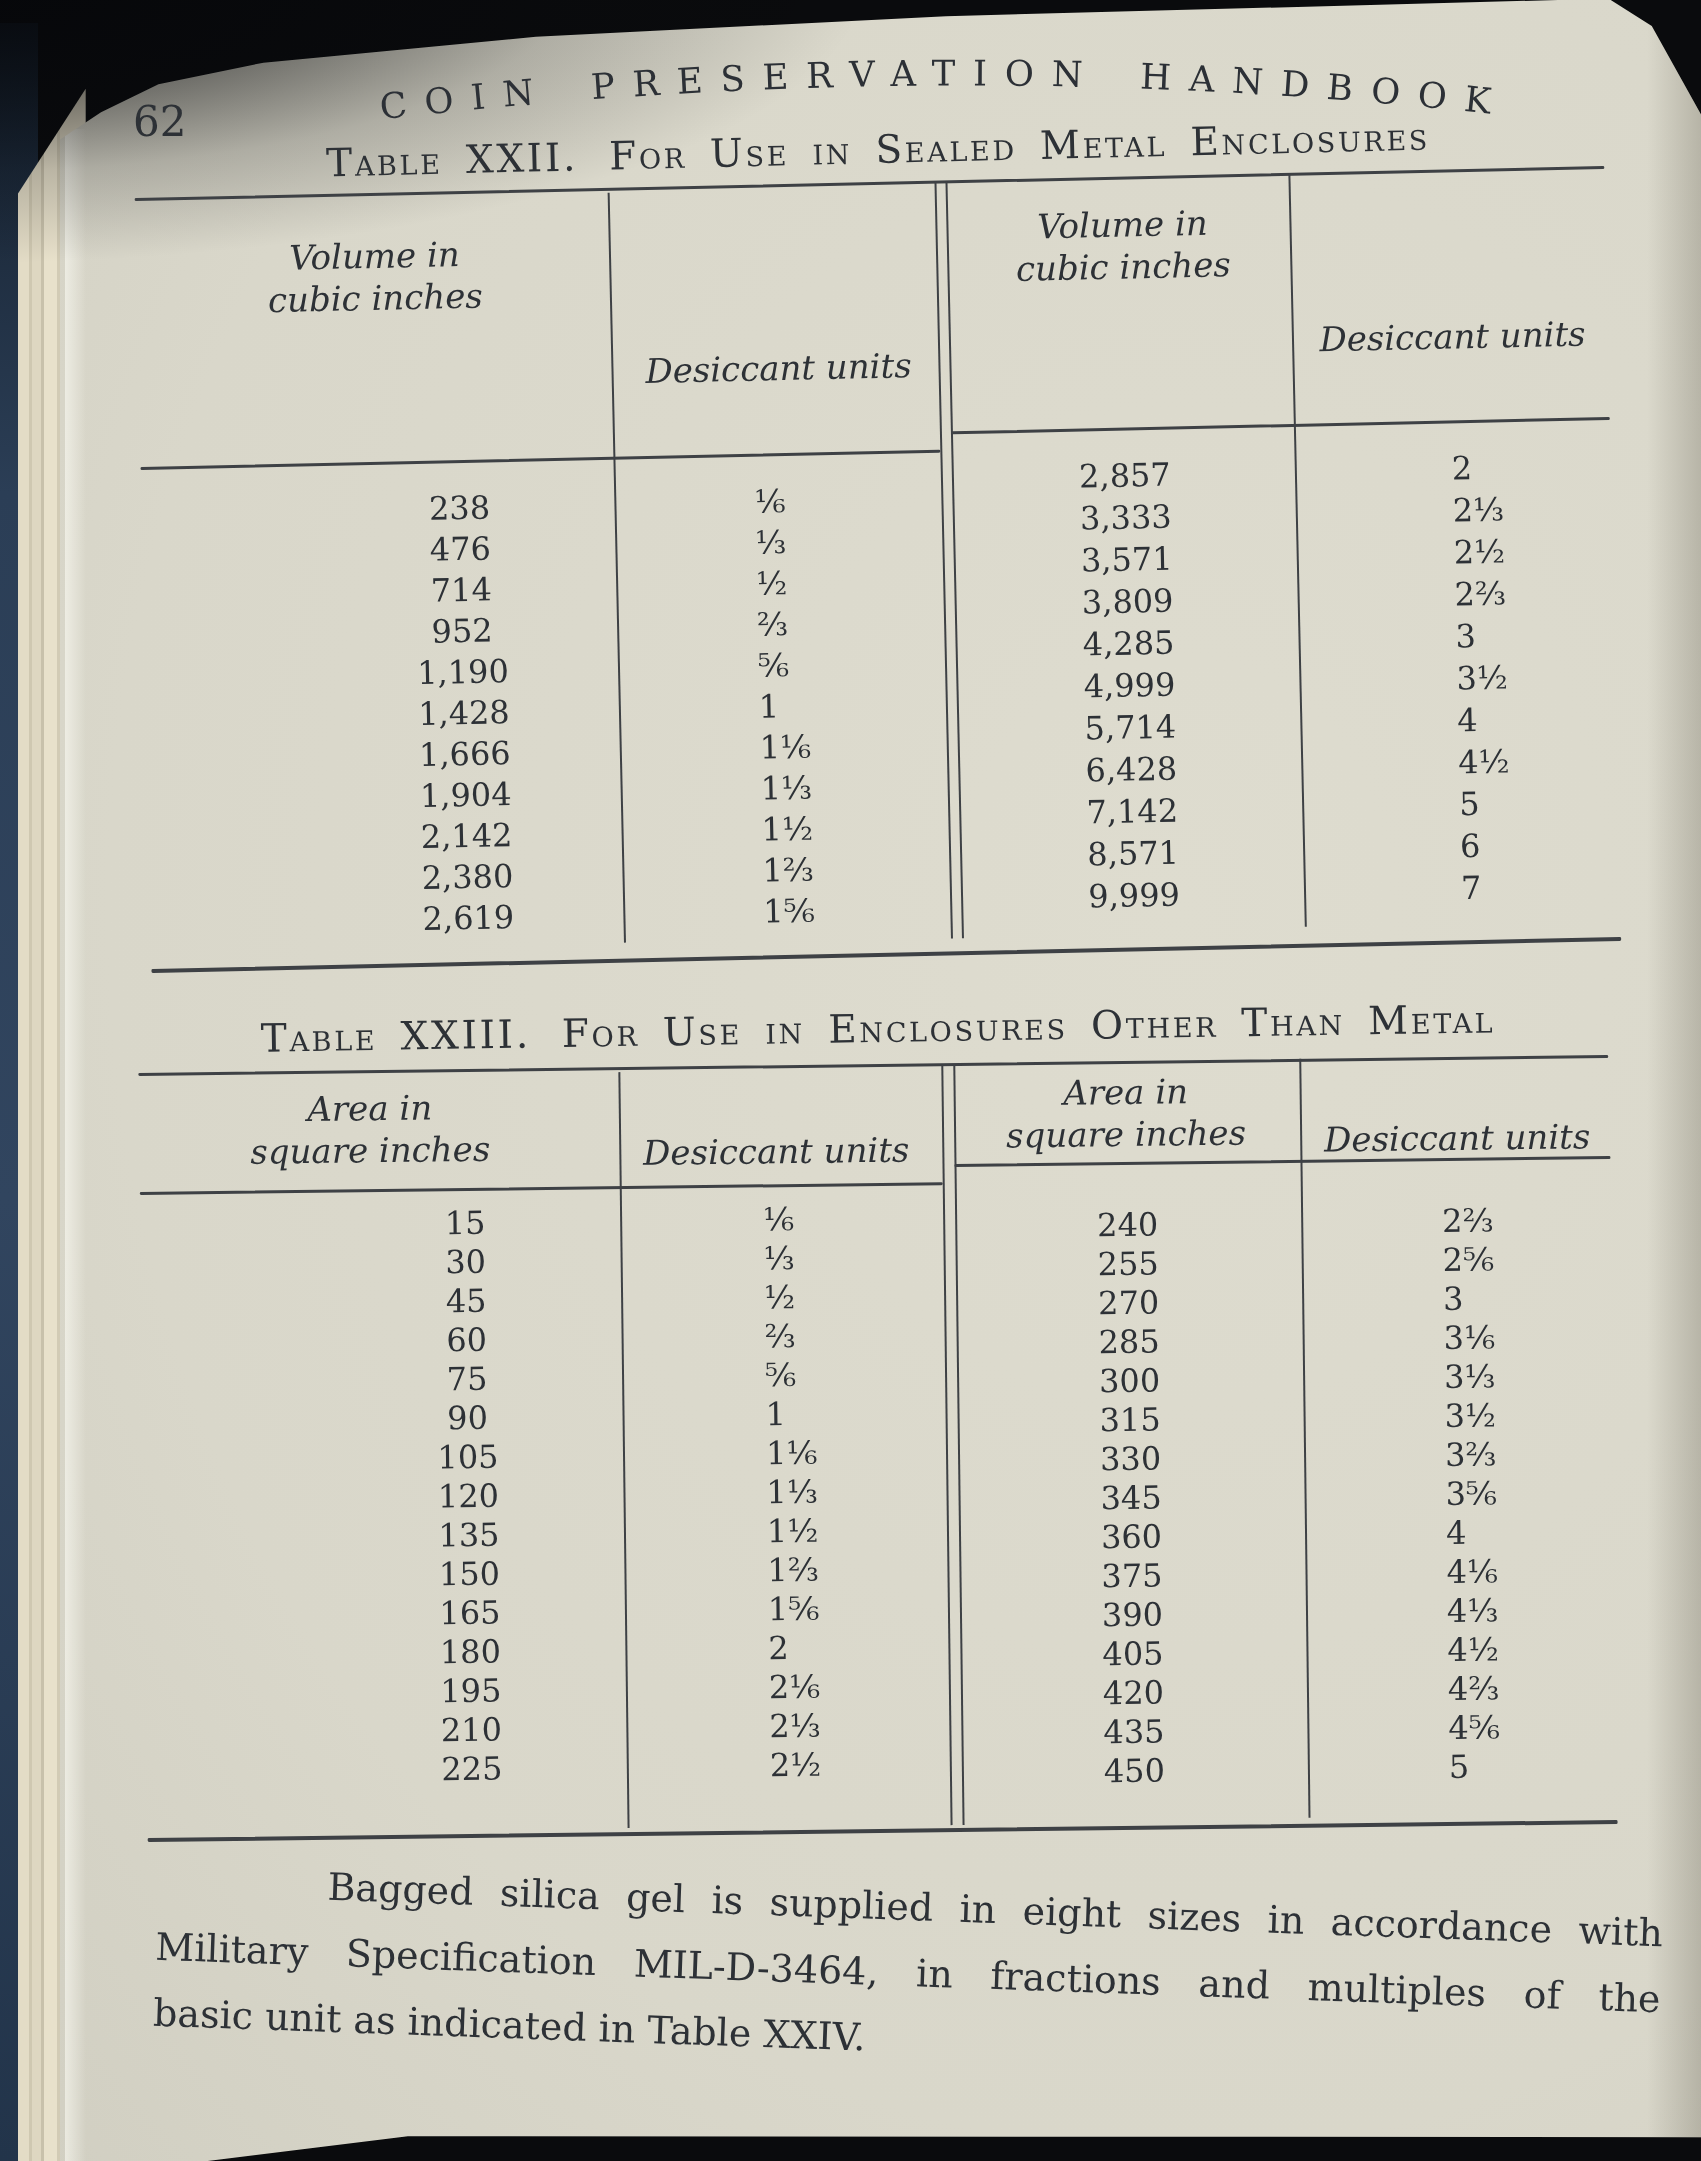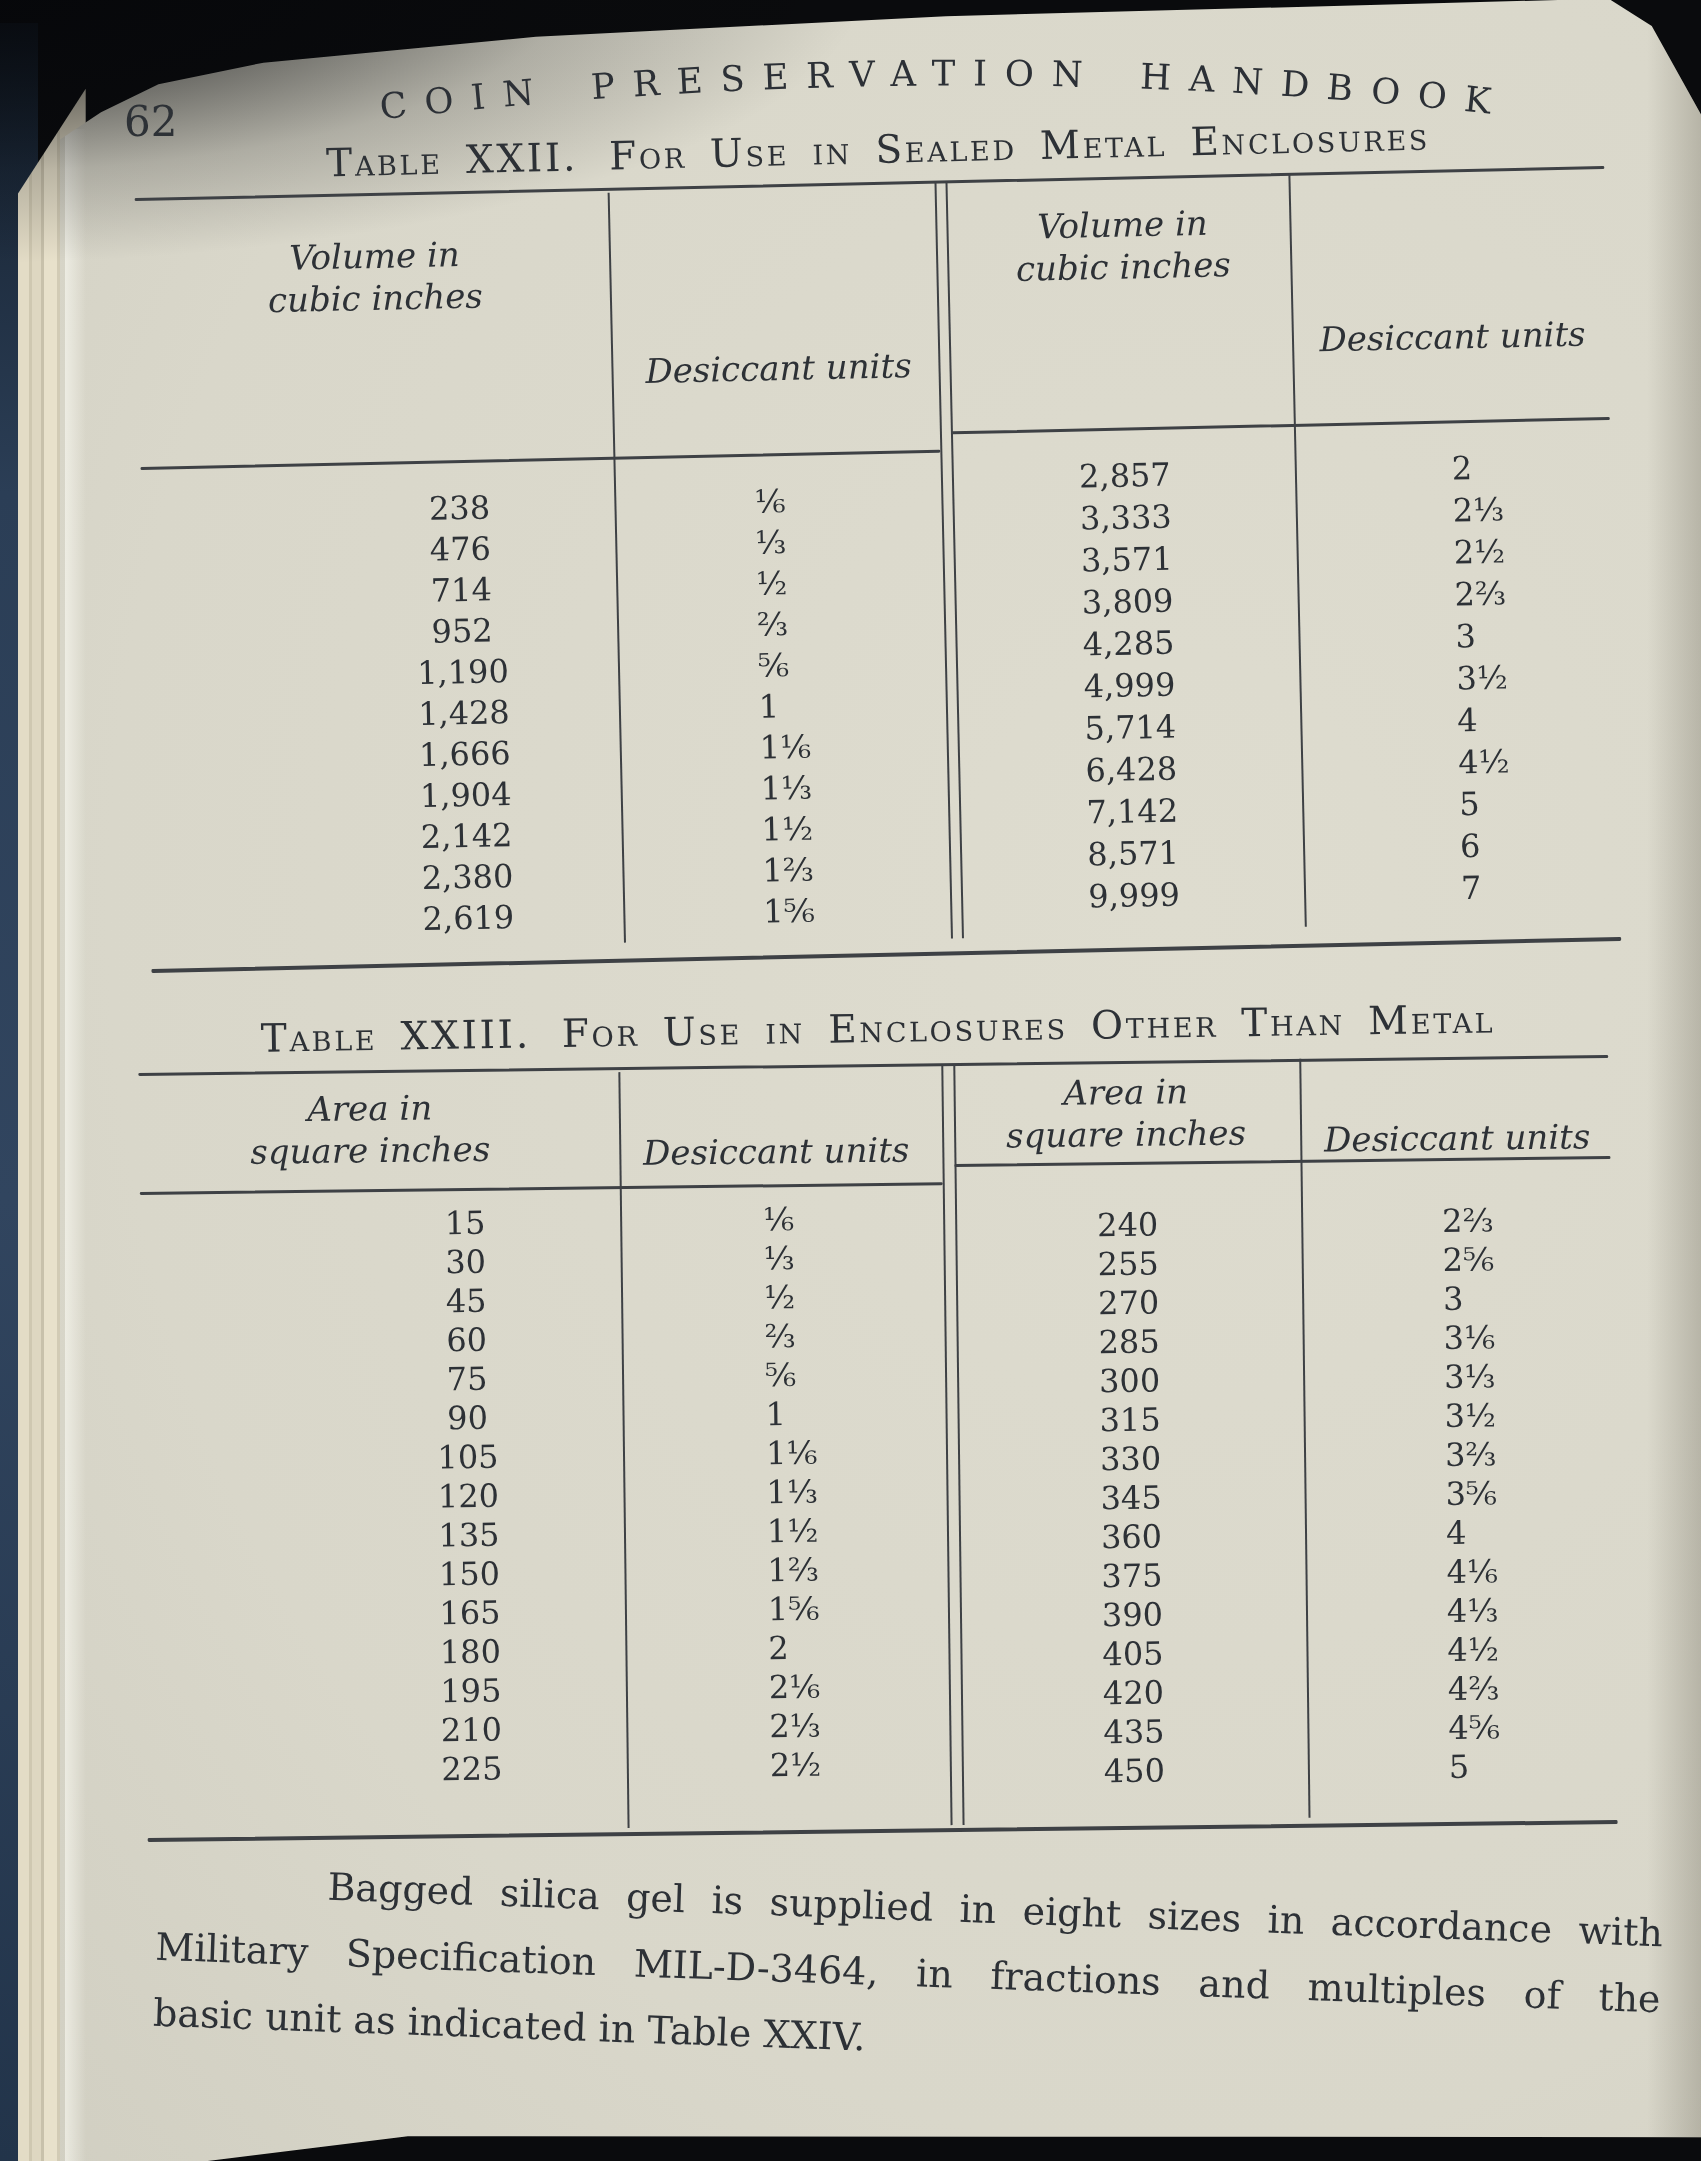--- a/index.html
+++ b/index.html
@@ -34,21 +34,21 @@
     content:"";position:absolute;right:0;top:0;bottom:0;width:54px;
     background:linear-gradient(270deg,rgba(108,104,90,.32),rgba(108,104,90,0));
   }
   .shadow-tl{
     position:absolute;left:0;top:0;width:1116px;height:320px;pointer-events:none;
     background:radial-gradient(120% 130% at -4% -6%,
       rgba(6,7,10,.97) 0%, rgba(6,7,10,.55) 26%, rgba(6,7,10,.2) 46%, rgba(6,7,10,0) 68%);
   }
   
   .content-el{position:absolute;z-index:5;}
-  .page-number{left:124px;top:97px;font-size:42px;}
+  .page-number{left:133px;top:97px;font-size:42px;}
   .running-header{left:354px;top:39px;}
   .t-title{
     width:1470px;left:143px;text-align:center;white-space:nowrap;
     font-variant:small-caps;font-size:39px;letter-spacing:2.7px;word-spacing:8.2px;
   }
   #t22-title{top:127px;transform:rotate(-1.4deg);}
   #t23-title{top:1006px;transform:rotate(-0.9deg);}
   .t-title .t-no{margin-right:31px;}
   .tbl{left:143px;width:1470px;}
   #t22{top:182px;height:783px;transform:rotate(-1.25deg);}

